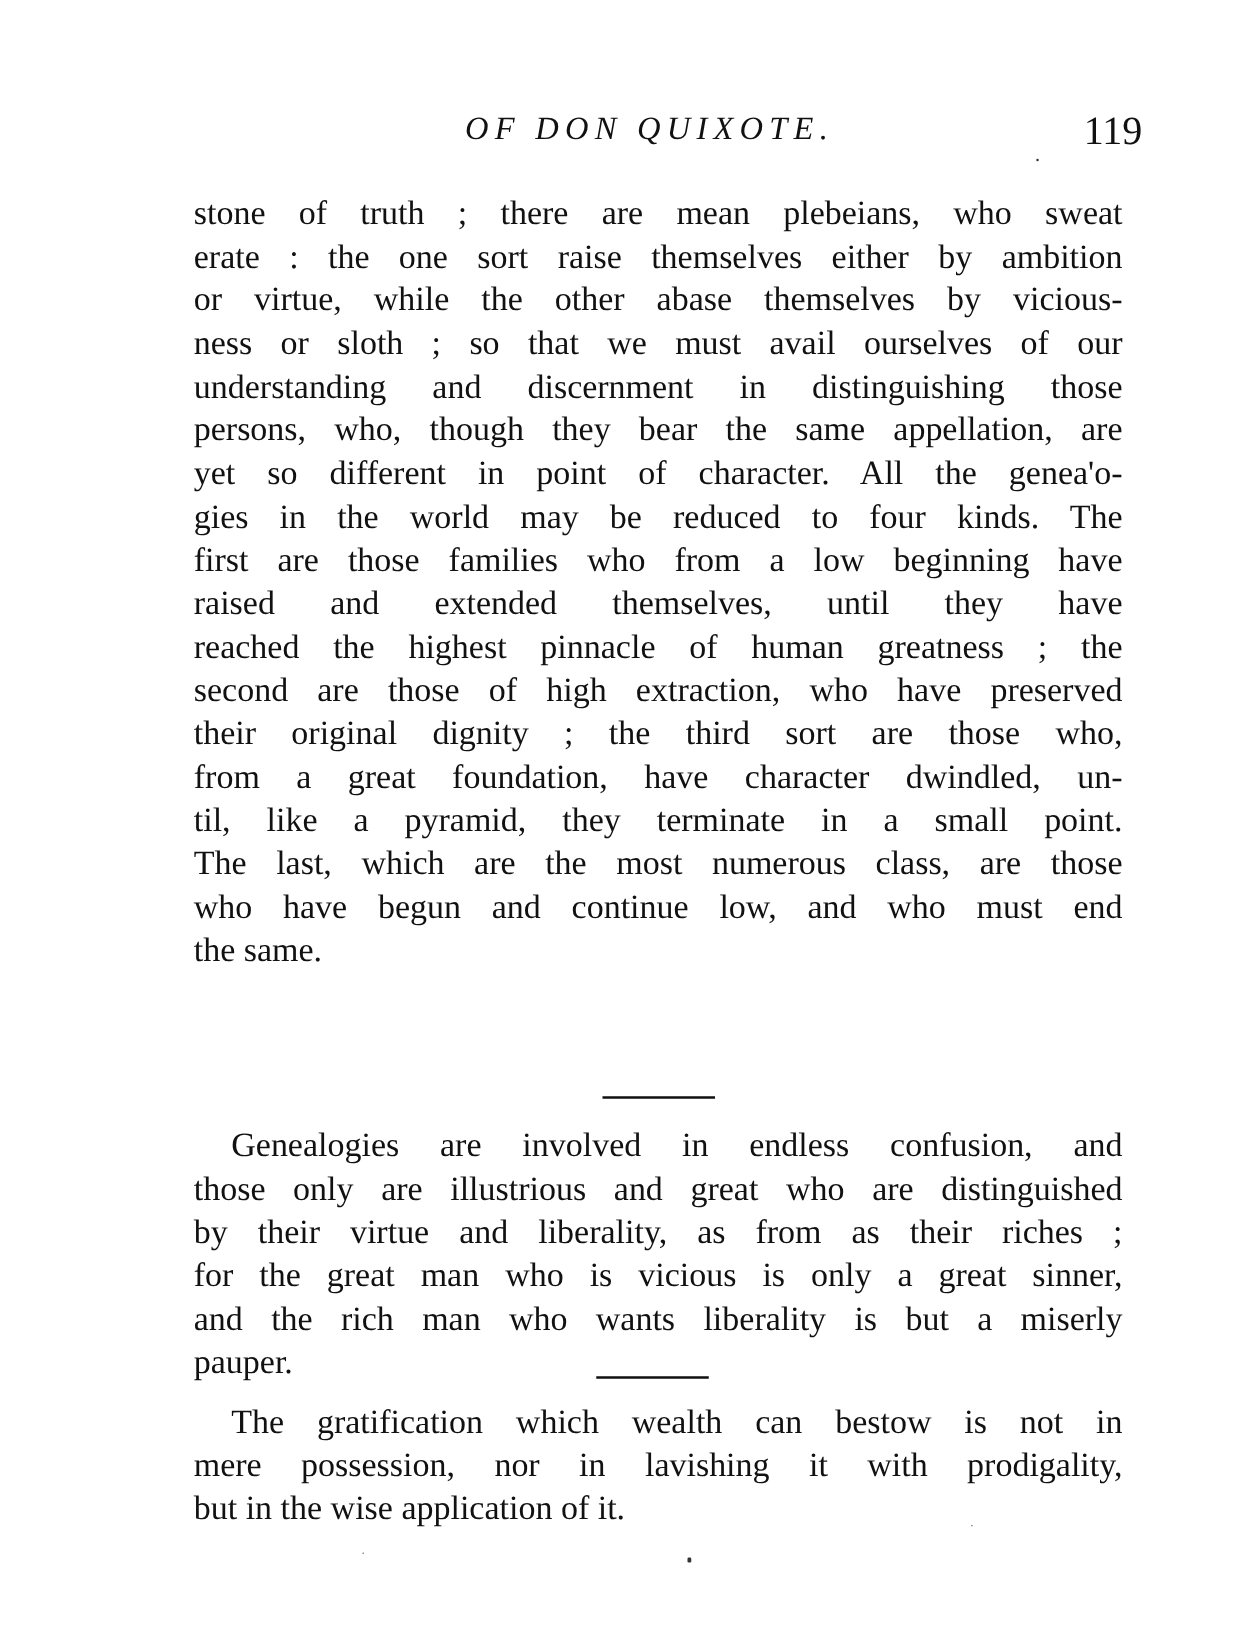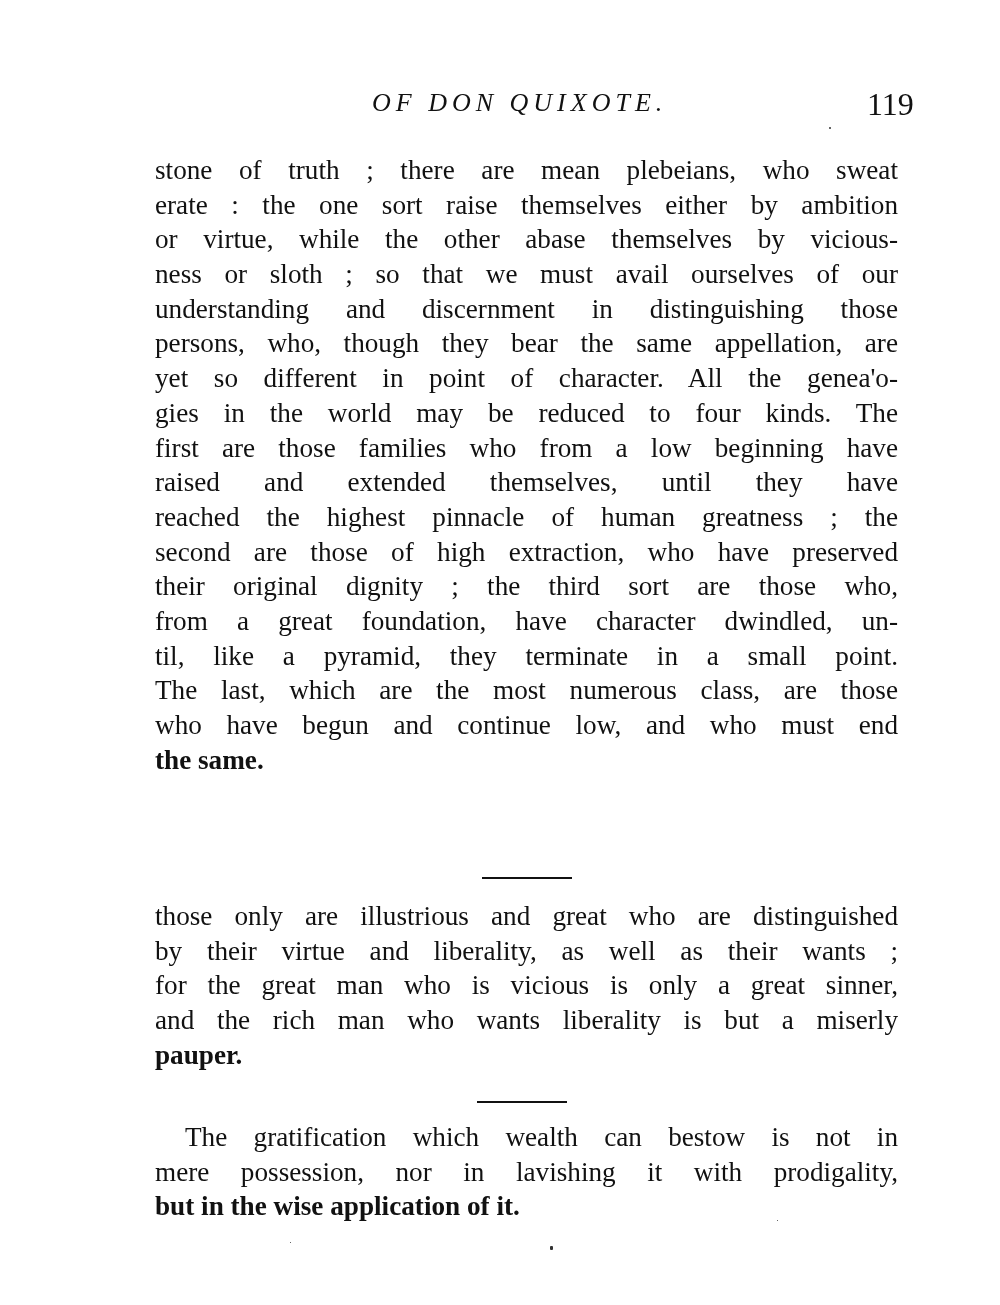--- a/index.html
+++ b/index.html
@@ -49,21 +49,20 @@
     }
     .line {
       display: block;
       text-align: justify;
       text-align-last: justify;
       white-space: nowrap;
       height: 34.7px;
     }
     .line.last {
       text-align-last: left;
-      font-weight: bold;
     }
     .line.indent {
       padding-left: 30px;
     }
     #para1 { top: 139px; }
     #para2 { top: 885px; }
     #para3 { top: 1106px; }
     .rule {
       position: absolute;
       height: 2px;
@@ -103,22 +102,23 @@
     <span class="line">from a great foundation, have character dwindled, un-</span>
     <span class="line">til, like a pyramid, they terminate in a small point.</span>
     <span class="line">The last, which are the most numerous class, are those</span>
     <span class="line">who have begun and continue low, and who must end</span>
     <span class="line last">the same.</span>
   </div>
 
   <div class="rule" id="rule1"></div>
 
   <div class="text-block" id="para2">
+    <span class="line indent">Genealogies are involved in endless confusion, and</span>
     <span class="line">those only are illustrious and great who are distinguished</span>
-    <span class="line">by their virtue and liberality, as well as their wants ;</span>
+    <span class="line">by their virtue and liberality, as from as their riches ;</span>
     <span class="line">for the great man who is vicious is only a great sinner,</span>
     <span class="line">and the rich man who wants liberality is but a miserly</span>
     <span class="line last">pauper.</span>
   </div>
 
   <div class="rule" id="rule2"></div>
 
   <div class="text-block" id="para3">
     <span class="line indent">The gratification which wealth can bestow is not in</span>
     <span class="line">mere possession, nor in lavishing it with prodigality,</span>

